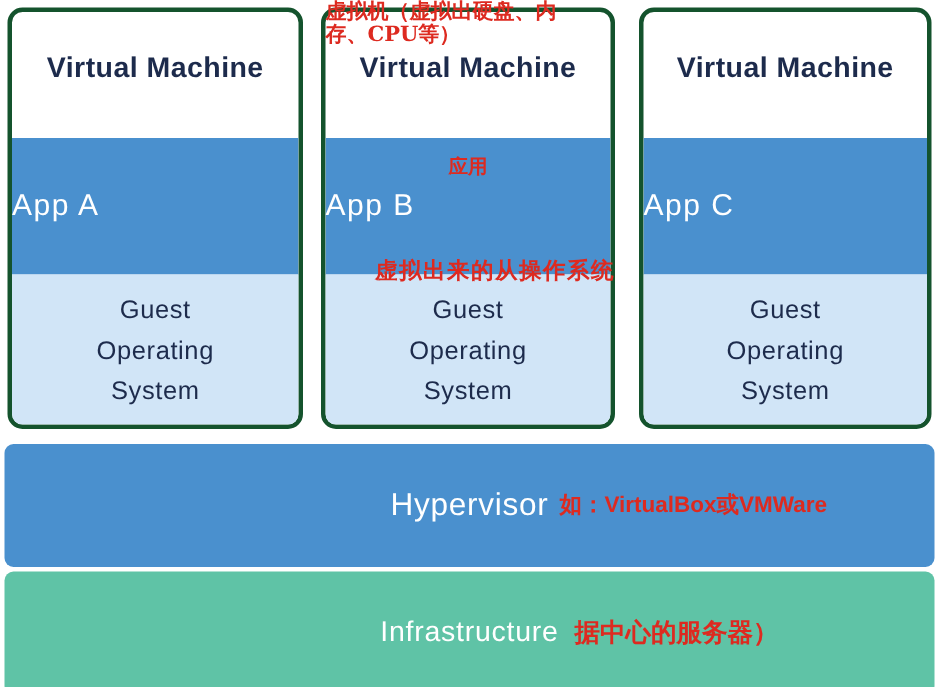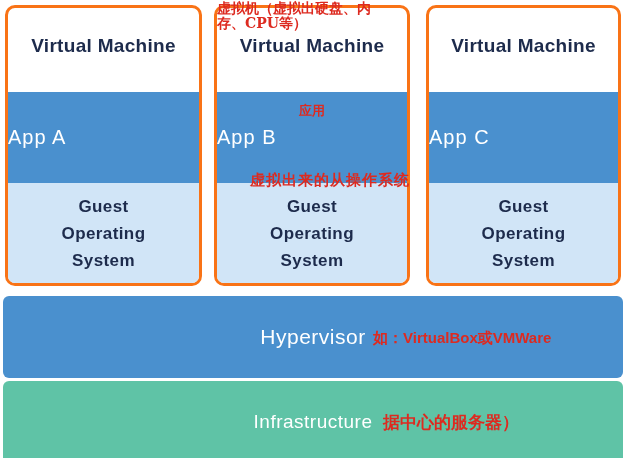--- a/index.html
+++ b/index.html
@@ -7,37 +7,37 @@
     position:relative; width:626px; height:458px; background:#ffffff;
     font-family:"Liberation Sans", sans-serif; overflow:hidden;
   }
   
   .vm-col { position:absolute; top:5px; }
   .vm-col.c1 { left:5px;   width:197px; }
   .vm-col.c2 { left:214px; width:196px; }
   .vm-col.c3 { left:426px; width:195px; }
   .vm-box {
     box-sizing:border-box; width:100%; height:281px;
-    border:3px solid #f97316; border-radius:10px; overflow:hidden;
+    border:3px solid #14532d; border-radius:10px; overflow:hidden;
     display:flex; flex-direction:column; background:#ffffff;
   }
   .vm-header {
     height:84px; flex:none; display:flex; align-items:center; justify-content:center;
     font-size:19px; font-weight:bold; color:#1d2b4c; letter-spacing:0.3px;
     transform:translateY(-4px);
   }
   .vm-app {
     height:91px; flex:none; background:#4a90ce; color:#ffffff;
     display:flex; align-items:center; justify-content:flex-start;
     font-size:20px; letter-spacing:1px;
   }
   .vm-guest {
     flex:1; background:#d1e5f7; color:#1d2b4c;
     display:flex; flex-direction:column; align-items:center; justify-content:center;
-    font-size:17px; font-weight:700; letter-spacing:0.4px;
+    font-size:17px; font-weight:400; letter-spacing:0.4px;
   }
   .vm-guest .os-line { line-height:27px; }
   
   .red { color:#dd2a20; font-weight:bold; font-family:"DejaVu Serif", serif; }
   .annot-top {
     position:absolute; left:3px; top:-4px; z-index:6;
     font-size:14px; line-height:15px; text-align:left; white-space:nowrap;
   }
   .annot-app {
     position:absolute; left:0; right:0; top:97px; z-index:6;

